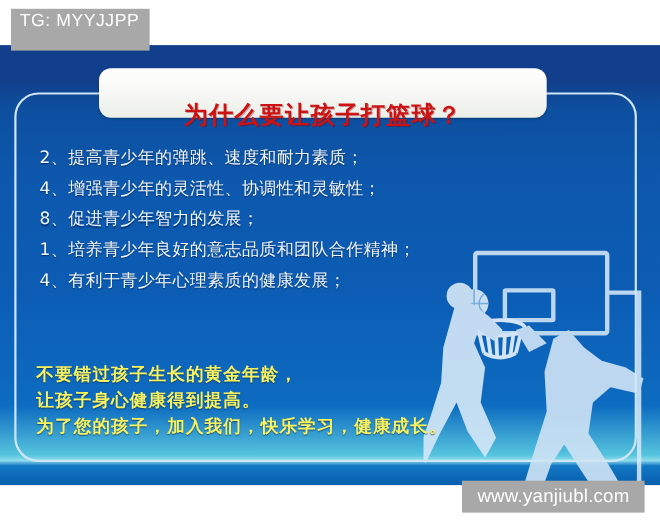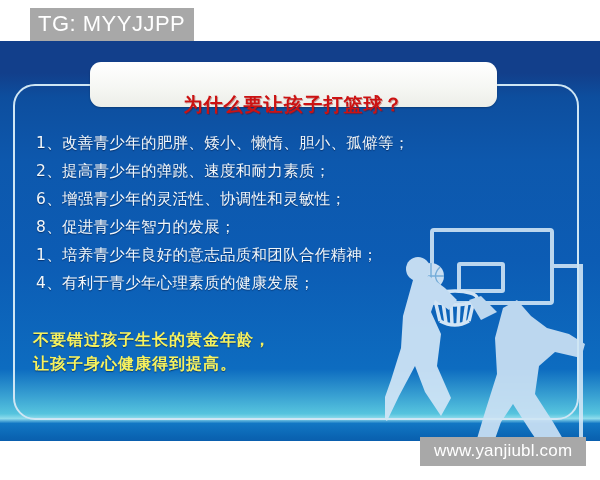--- a/index.html
+++ b/index.html
@@ -44,21 +44,21 @@
   
   .title-box{
     position:absolute;left:90px;top:21px;width:407px;height:45px;
     background:linear-gradient(180deg,#ffffff 0%,#f6f7f4 55%,#eceee8 100%);
     border-radius:11px;
     box-shadow:0 1px 2px rgba(0,0,0,.25);
     display:flex;align-items:center;justify-content:center;
   }
   .title-text{
     color:#cc1212;
-    font-size:19px;
+    font-size:22px;
     font-weight:bold;
     letter-spacing:1px;
     font-family:"DejaVu Sans","Liberation Sans",sans-serif;
     text-shadow:1px 1px 0 rgba(120,0,0,.35);
     white-space:nowrap;
     margin-top:41px;
   }
 
   
   .list{
@@ -93,25 +93,24 @@
     position:absolute;right:0px;top:175px;width:215px;height:265px;
     opacity:.92;
     pointer-events:none;
   }
 
   
   .tg-badge{
     position:absolute;left:10px;top:8px;
     background:#a8a8a8;
     color:#ffffff;
-    font-size:22px;
-    padding:3px 9px 4px 8px;
+    font-size:16px;
+    padding:3px 9px 17px 8px;
     letter-spacing:.5px;
     font-family:"Liberation Sans",sans-serif;
-    margin-left:20px;
   }
   .watermark{
     position:absolute;left:420px;top:437px;
     background:#a8a8a8;
     color:#ffffff;
     font-size:17px;
     padding:4px 14px 5px 14px;
     letter-spacing:.2px;
     font-family:"Liberation Sans",sans-serif;
   }
@@ -160,31 +159,31 @@
       </g>
     </svg>
 
     <div class="inner-frame"></div>
 
     <div class="title-box">
       <span class="title-text">为什么要让孩子打篮球？</span>
     </div>
 
     <div class="list">
-      <div class="list-item">1、改善青少年的肥胖、矮小、懒惰、胆小、孤僻等；</div>
       <div class="list-item">2、提高青少年的弹跳、速度和耐力素质；</div>
-      <div class="list-item">6、增强青少年的灵活性、协调性和灵敏性；</div>
+      <div class="list-item">4、增强青少年的灵活性、协调性和灵敏性；</div>
       <div class="list-item">8、促进青少年智力的发展；</div>
       <div class="list-item">1、培养青少年良好的意志品质和团队合作精神；</div>
       <div class="list-item">4、有利于青少年心理素质的健康发展；</div>
     </div>
 
     <div class="slogan">
       <div class="slogan-line">不要错过孩子生长的黄金年龄，</div>
       <div class="slogan-line">让孩子身心健康得到提高。</div>
+      <div class="slogan-line">为了您的孩子，加入我们，快乐学习，健康成长。</div>
     </div>
 
   </div>
 
   <div class="tg-badge">TG: MYYJJPP</div>
   <div class="watermark">www.yanjiubl.com</div>
 
 </div>
 
 </body></html>

